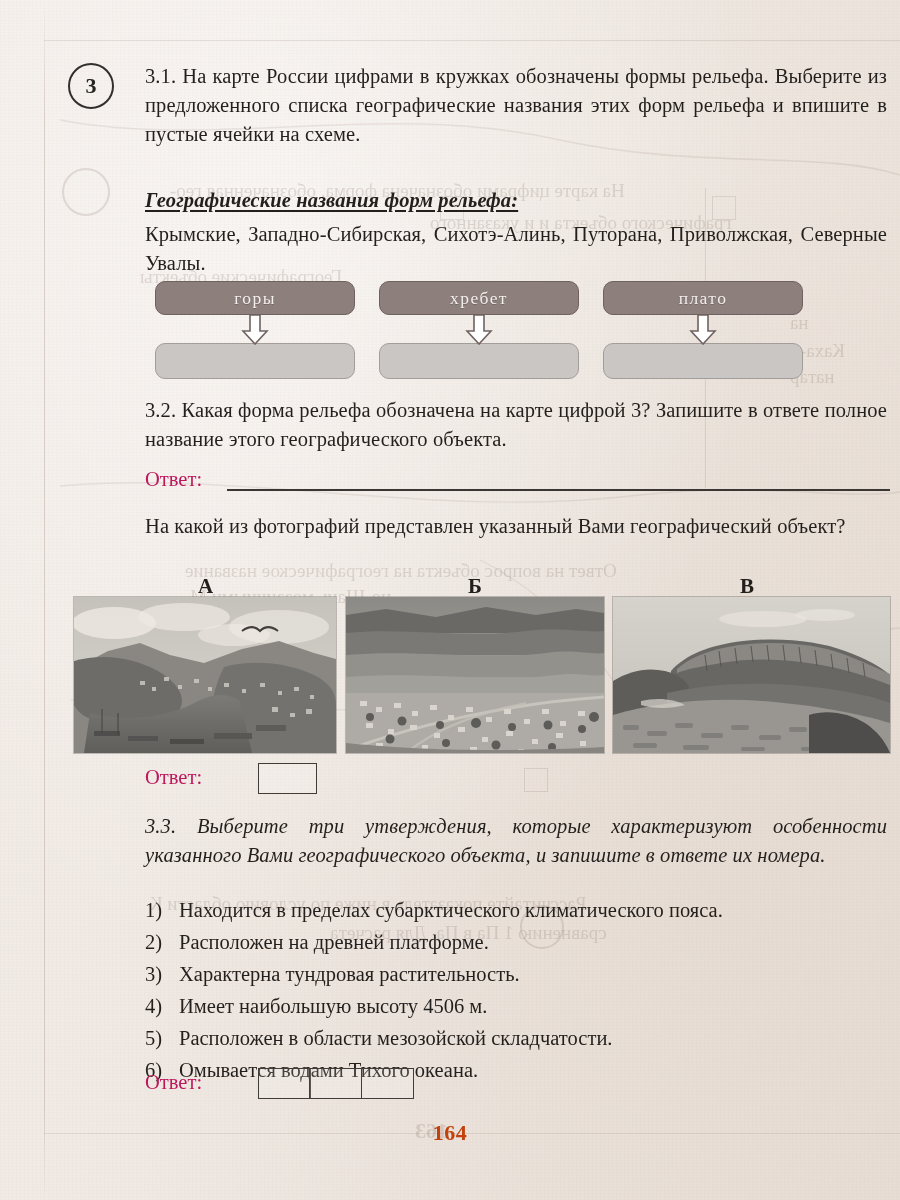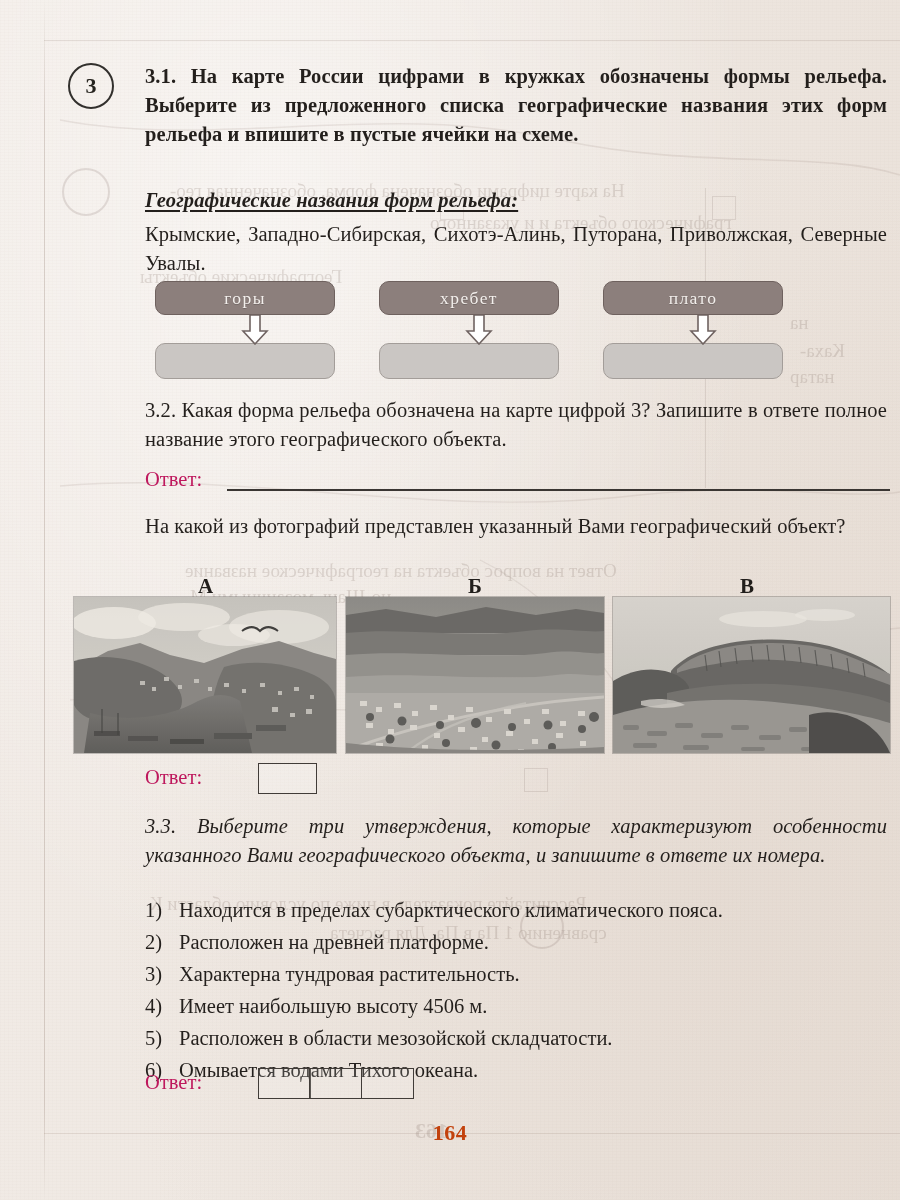--- a/index.html
+++ b/index.html
@@ -129,21 +129,21 @@
     width: 648px;
     height: 96px;
     display: flex;
     justify-content: space-between;
   }
   .scheme-col {
     position: relative;
     width: 200px;
   }
   .box-top, .box-bottom {
-    width: 180px;
+    width: 200px;
     height: 34px;
     border-radius: 10px;
     box-sizing: border-box;
   }
   .box-top {
     background: #8c7f7c;
     border: 1px solid #6e615e;
     color: #f3efec;
     display: flex;
     align-items: center;
@@ -292,21 +292,21 @@
     <path d="M480,560 C560,600 600,660 640,720" stroke="rgba(120,100,92,.11)" stroke-width="1.3" fill="none"></path>
     <path d="M70,700 C180,690 300,720 420,706" stroke="rgba(120,100,92,.10)" stroke-width="1.3" fill="none"></path>
     <path d="M620,630 C720,618 800,640 900,628" stroke="rgba(120,100,92,.12)" stroke-width="1.3" fill="none"></path>
   </svg>
 </div>
 
 <div id="content">
 
   <div id="task-badge">3</div>
 
-  <div class="para" style="left:145px; top:62px; width:742px;font-weight:bold;">3.1. На карте России цифрами в кружках обозначены формы рельефа. Выберите из предложенного списка географические названия этих форм рельефа и впишите в пустые ячейки на схеме.</div>
+  <div class="para" style="left:145px; top:62px; width:742px;">3.1. На карте России цифрами в кружках обозначены формы рельефа. Выберите из предложенного списка географические названия этих форм рельефа и впишите в пустые ячейки на схеме.</div>
 
   <div class="para" style="left:145px; top:220px; width:742px;">Крымские, Западно-Сибирская, Сихотэ-Алинь, Путорана, Приволжская, Северные Увалы.</div>
 
   <div class="para italic-head nojust" style="left:145px; top:186px; width:742px;">Географические названия форм рельефа:</div>
 
   <div id="scheme">
 
     <div class="scheme-col">
       <div class="box-top">горы</div>
       <svg class="arrow" viewBox="0 0 30 30">

